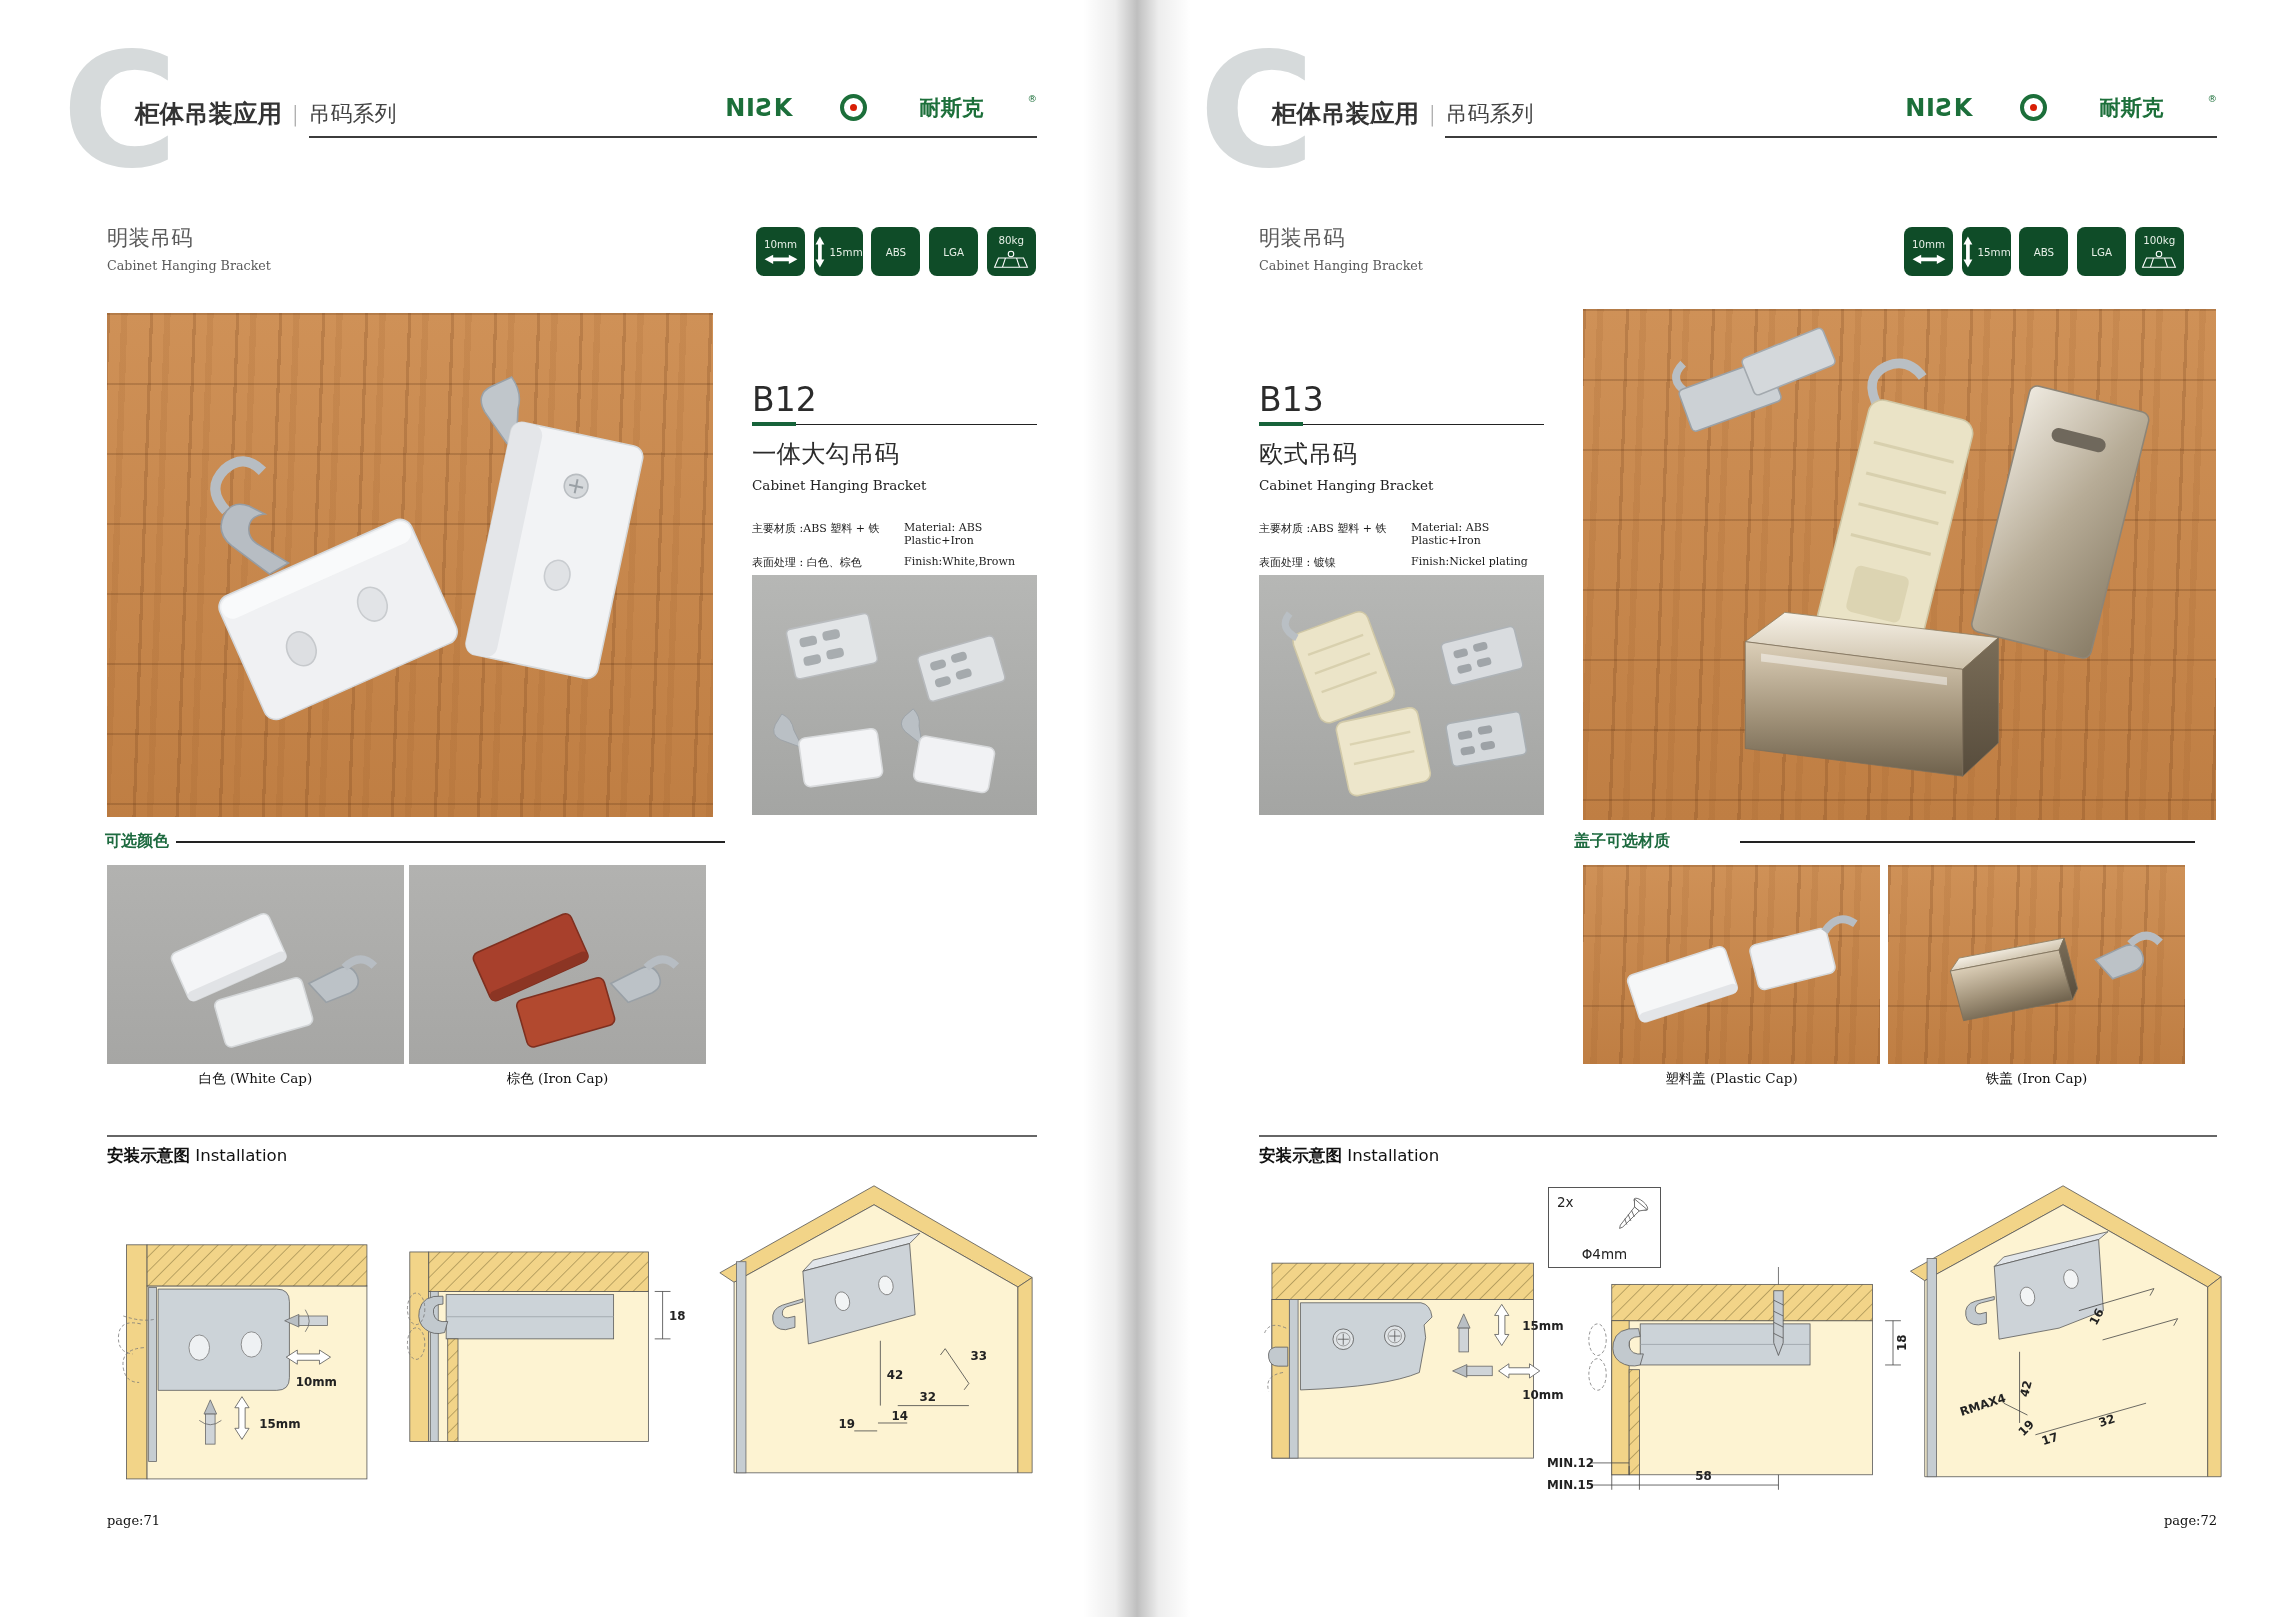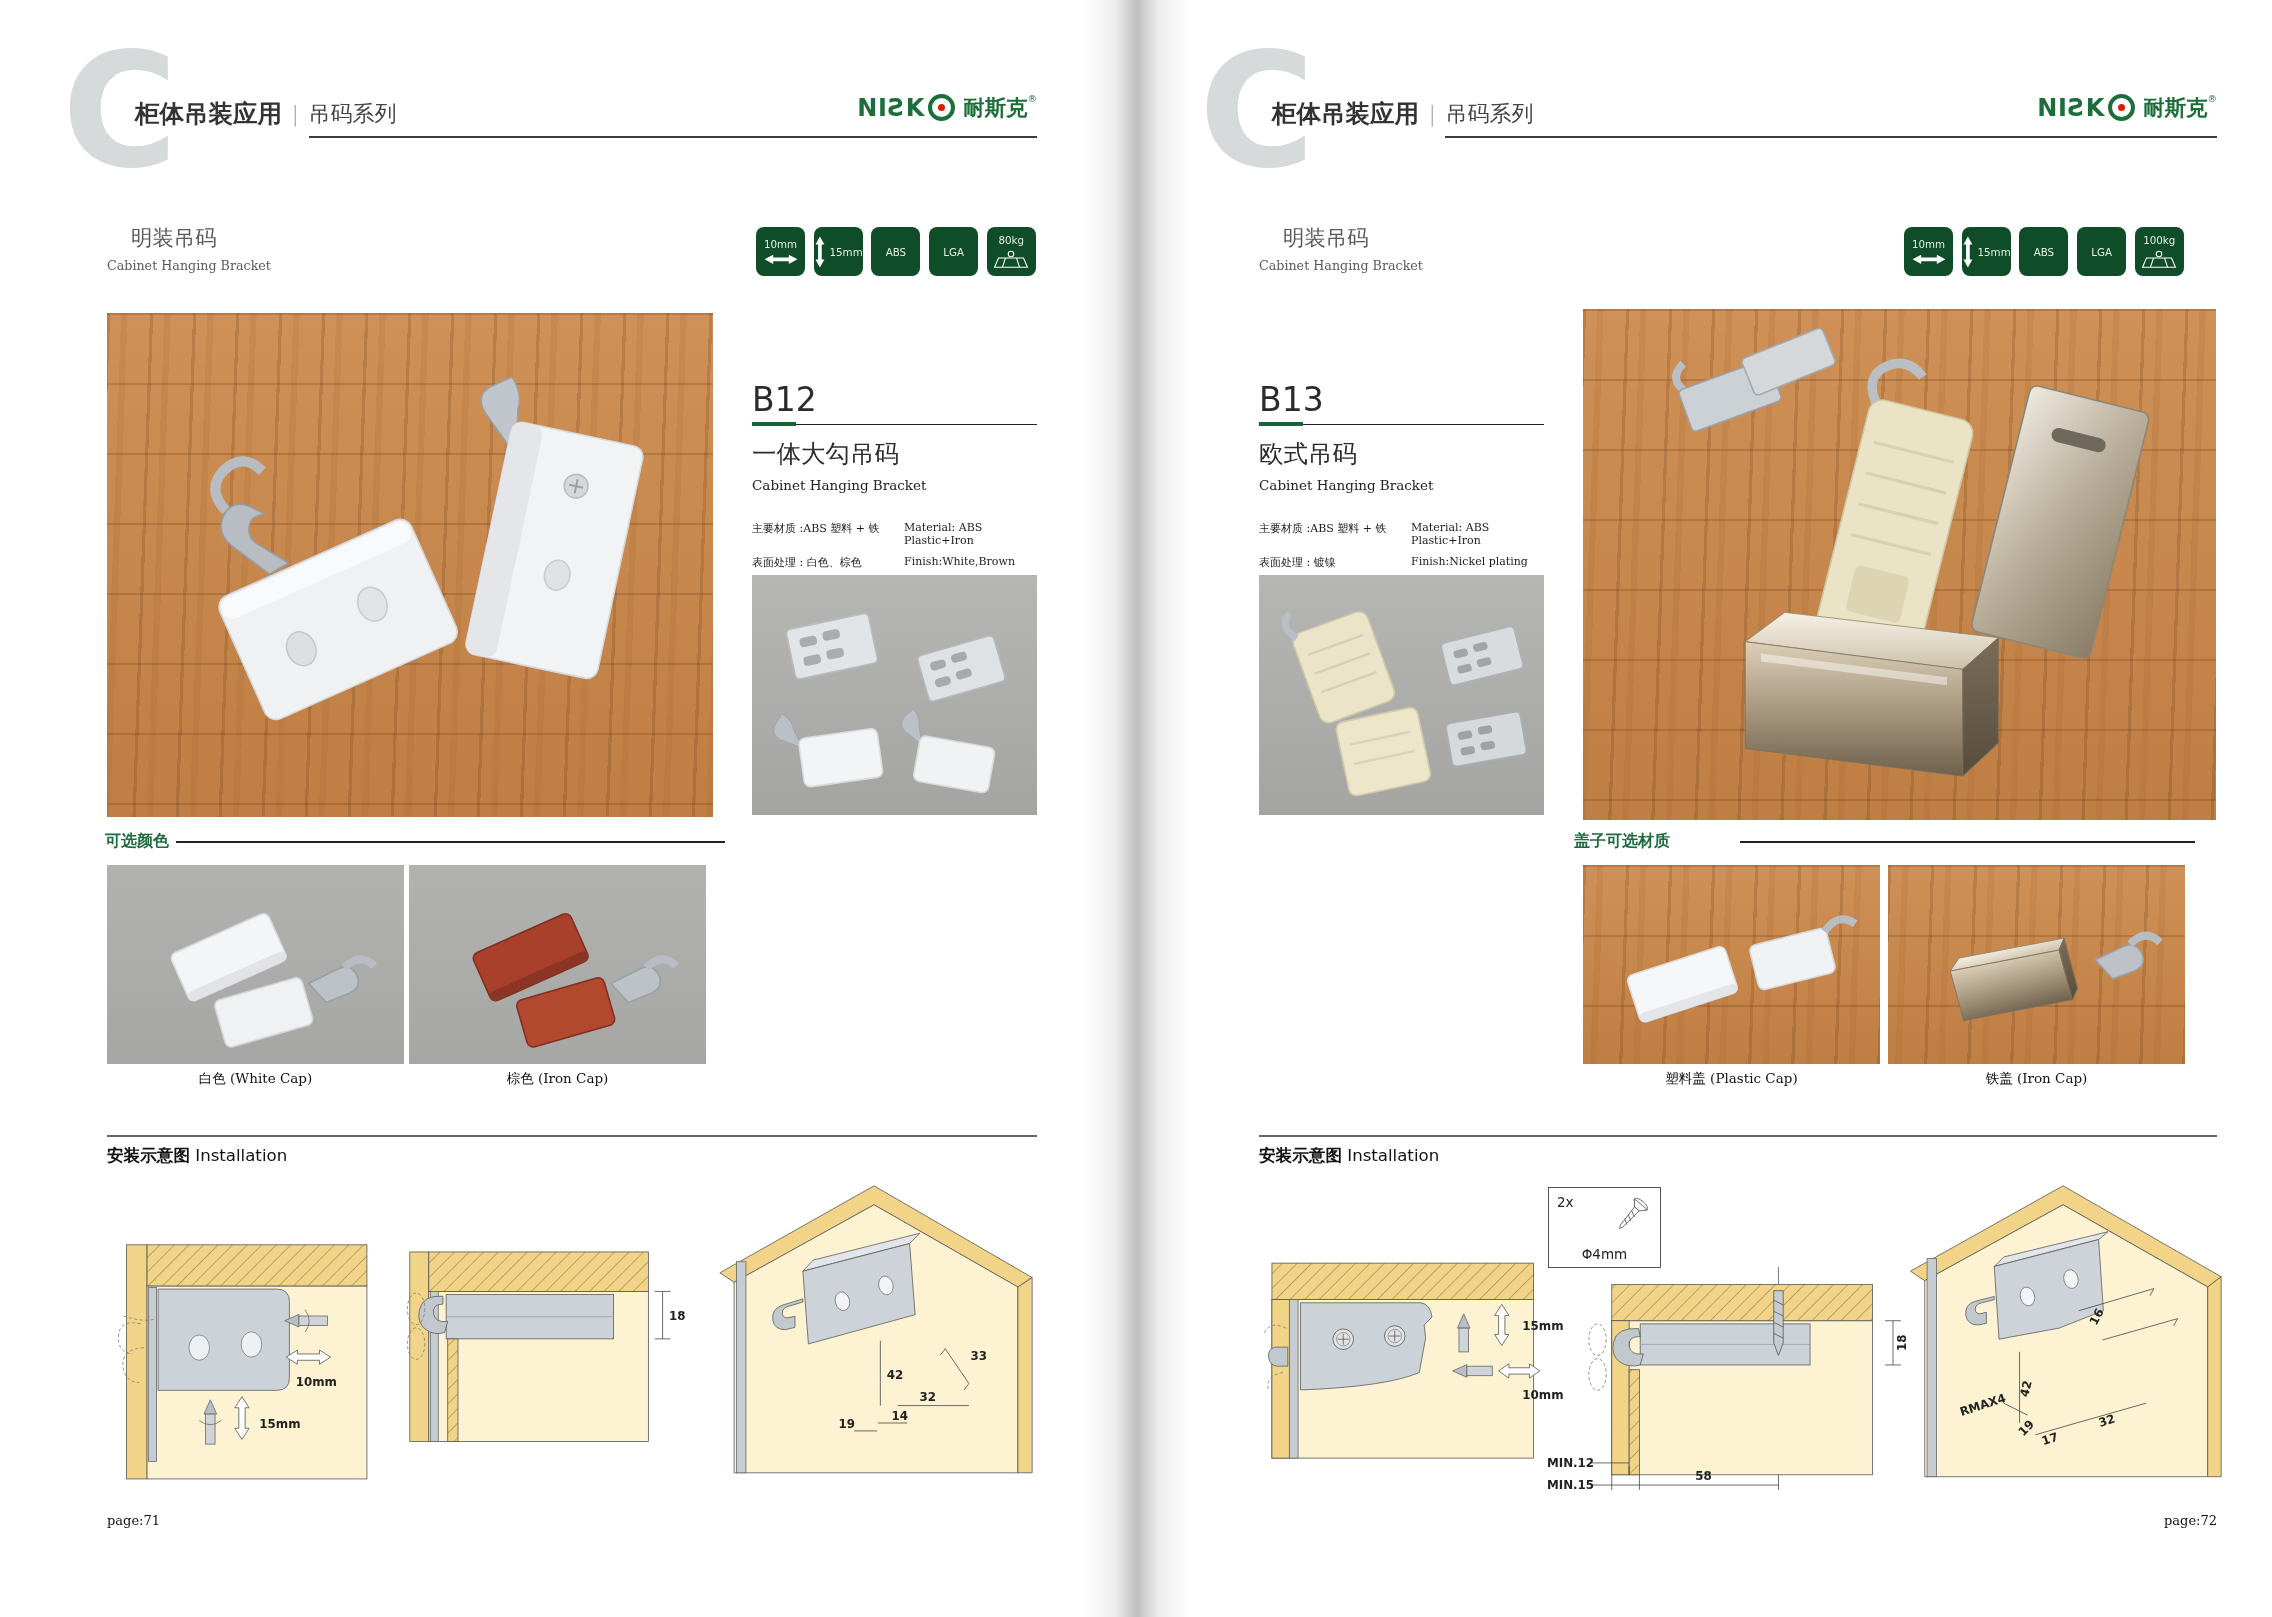--- a/index.html
+++ b/index.html
@@ -10,29 +10,29 @@
   .spine{position:absolute;top:0;left:1083px;width:108px;height:1618px;
          background:linear-gradient(90deg,rgba(0,0,0,0) 0%,rgba(0,0,0,0.07) 30%,rgba(0,0,0,0.25) 50%,rgba(0,0,0,0.07) 70%,rgba(0,0,0,0) 100%);}
   .abs{position:absolute;}
   
   .big-c{position:absolute;left:62px;top:32px;font-size:158px;line-height:1;font-weight:bold;color:#d6dadb;}
   .hdr{position:absolute;display:flex;align-items:center;white-space:nowrap;}
   .hdr-title{font-size:24.5px;font-weight:bold;color:#333;}
   .hdr-div{font-size:22px;color:#9a9a9a;margin:0 9.5px;font-weight:300;}
   .hdr-series{font-size:22px;color:#444;}
   .hdr-line{position:absolute;height:1.6px;background:#3c3c3c;}
-  .logo{position:absolute;display:flex;align-items:center;white-space:nowrap;}
+  .logo{position:absolute;display:flex;align-items:center;white-space:nowrap;gap:44px;}
   .logo-latin{font-size:24px;font-weight:bold;color:#1c6f3a;letter-spacing:0.8px;}
   .logo-o{display:inline-flex;width:19px;height:19px;border:4px solid #1c6f3a;border-radius:50%;
           align-items:center;justify-content:center;margin:0 2.4px;}
   .logo-o-dot{width:7.1px;height:7.1px;border-radius:50%;background:#d81e05;}
   .logo-cjk{font-size:21.4px;font-weight:bold;color:#1c6f3a;margin-left:6.3px;}
   .logo-reg{font-size:9.5px;color:#1c6f3a;align-self:flex-start;}
   
-  .sec-title{font-family:Liberation Mono, monospace;font-size:21.4px;color:#5a5a5a;margin-left:24px;}
+  .sec-title{font-family:Liberation Mono, monospace;font-size:21.4px;color:#5a5a5a;}
   .sec-sub{font-family:"DejaVu Serif","Liberation Serif",serif;font-size:12.7px;color:#5a5a5a;margin-top:6.3px;}
   
   .badges{position:absolute;display:flex;gap:8.7px;}
   .badge{width:49px;height:49px;background:#0f4c28;border-radius:8px;display:flex;flex-direction:column;
          align-items:center;justify-content:center;gap:3.2px;color:#e6efe6;font-size:10.3px;}
   .badge-v{flex-direction:row;gap:4px;}
   
   .photo{position:absolute;overflow:hidden;}
   .photo-wood{background:
      repeating-linear-gradient(180deg, rgba(60,28,6,.18) 0 1.6px, transparent 1.6px 70px),

